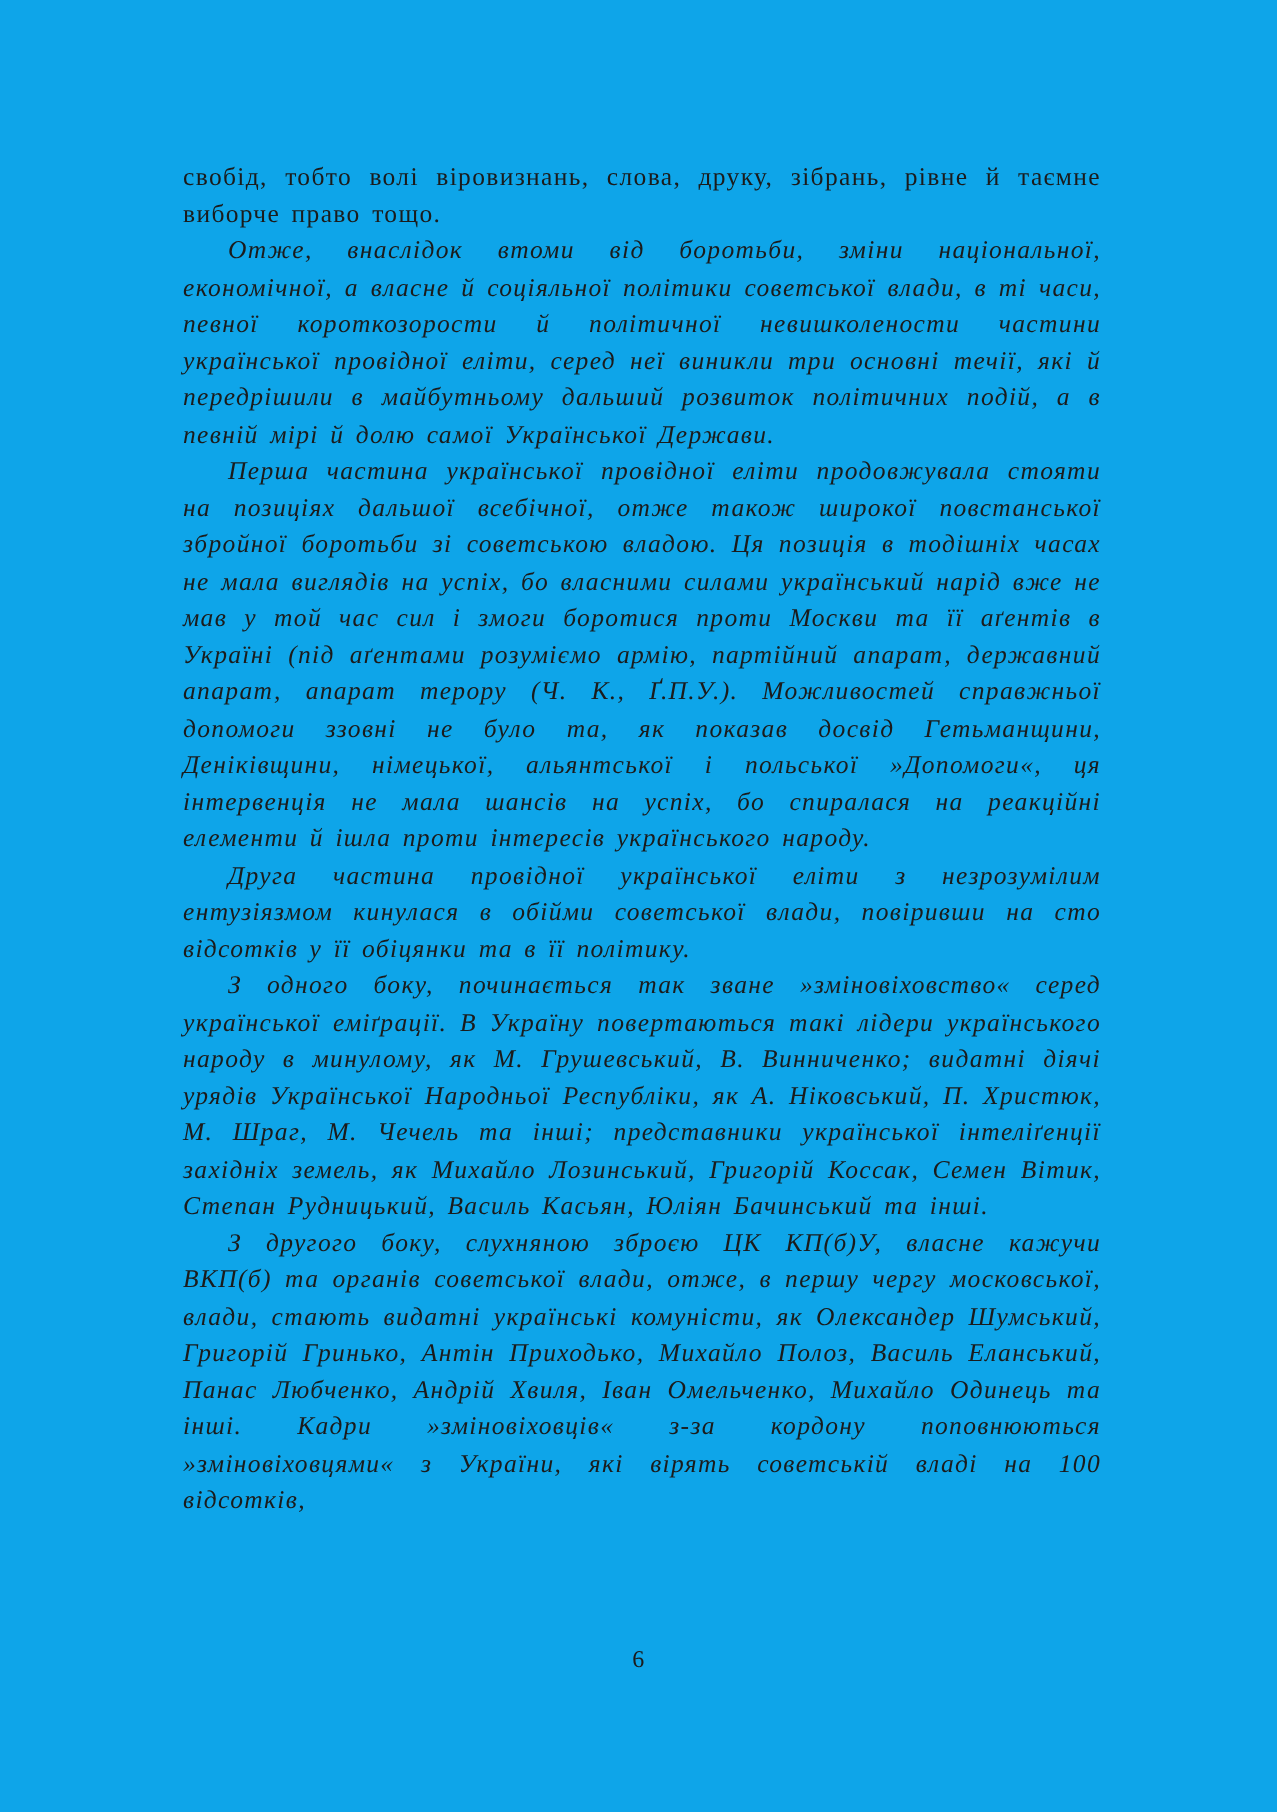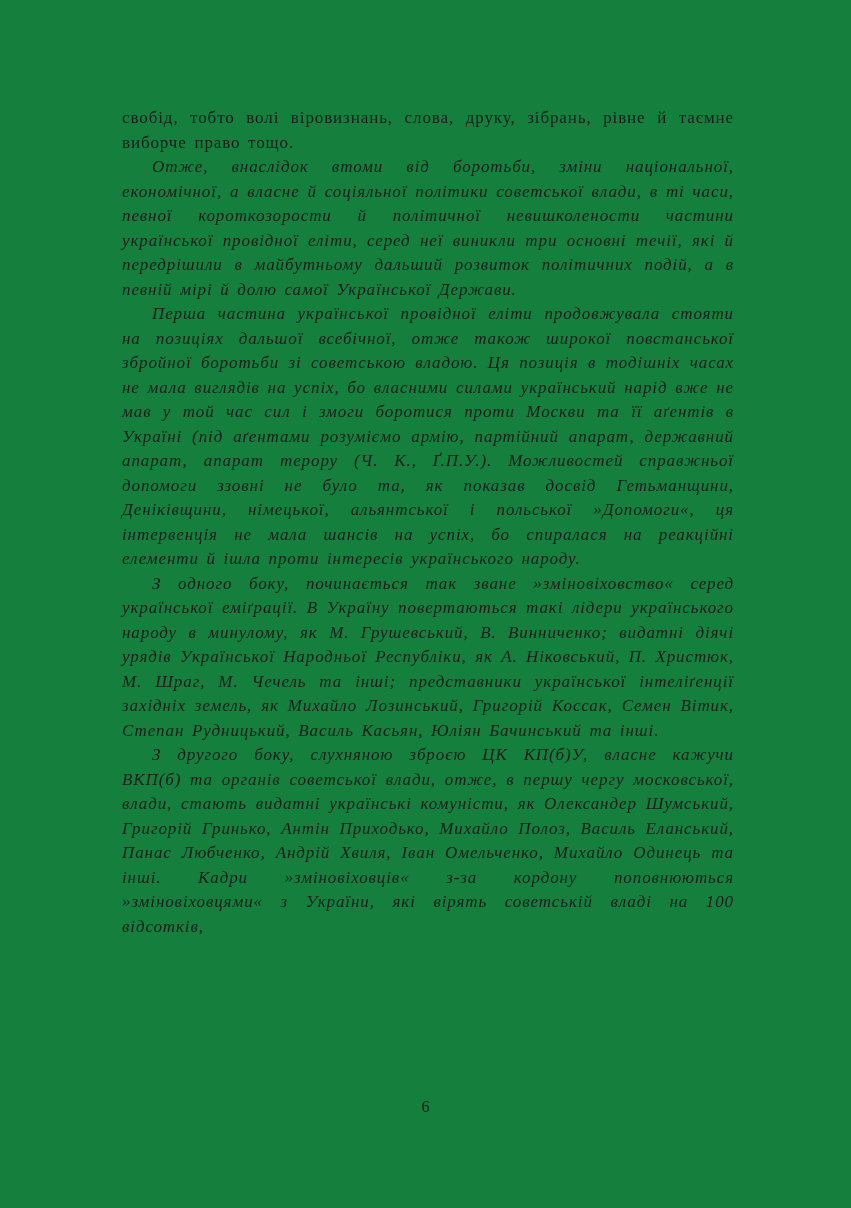--- a/index.html
+++ b/index.html
@@ -9,21 +9,21 @@
   body {
     width: 851px;
     height: 1208px;
     background: #f4f4f2;
     font-family: "Liberation Serif", serif;
   }
   .page {
     position: relative;
     width: 851px;
     height: 1208px;
-    background: #15803d;
+    background: #0ea5e9;
     color: #1b1b1b;
     overflow: hidden;
   }
   .text-block {
     position: absolute;
     left: 122px;
     top: 106px;
     width: 612px;
     font-size: 17px;
     line-height: 24.5px;
@@ -53,17 +53,18 @@
   }
 </style>
 </head>
 <body>
 
 <div class="page">
   <div class="text-block" id="text-block">
       <p class="para normal">свобід, тобто волі віровизнань, слова, друку, зібрань, рівне й таємне виборче право тощо.</p>
       <p class="para italic indent">Отже, внаслідок втоми від боротьби, зміни національної, економічної, а власне й соціяльної політики советської влади, в ті часи, певної короткозорости й політичної невишколености частини української провідної еліти, серед неї виникли три основні течії, які й передрішили в майбутньому дальший розвиток політичних подій, а в певній мірі й долю самої Української Держави.</p>
       <p class="para italic indent">Перша частина української провідної еліти продовжувала стояти на позиціях дальшої всебічної, отже також широкої повстанської збройної боротьби зі советською владою. Ця позиція в тодішніх часах не мала виглядів на успіх, бо власними силами український нарід вже не мав у той час сил і змоги боротися проти Москви та її аґентів в Україні (під аґентами розуміємо армію, партійний апарат, державний апарат, апарат терору (Ч. К., Ґ.П.У.). Можливостей справжньої допомоги ззовні не було та, як показав досвід Гетьманщини, Деніківщини, німецької, альянтської і польської »Допомоги«, ця інтервенція не мала шансів на успіх, бо спиралася на реакційні елементи й ішла проти інтересів українського народу.</p>
+      <p class="para italic indent">Друга частина провідної української еліти з незрозумілим ентузіязмом кинулася в обійми советської влади, повіривши на сто відсотків у її обіцянки та в її політику.</p>
       <p class="para normal indent">З одного боку, починається так зване »зміновіховство« серед української еміґрації. В Україну повертаються такі лідери українського народу в минулому, як М. Грушевський, В. Винниченко; видатні діячі урядів Української Народньої Республіки, як А. Ніковський, П. Христюк, М. Шраг, М. Чечель та інші; представники української інтеліґенції західніх земель, як Михайло Лозинський, Григорій Коссак, Семен Вітик, Степан Рудницький, Василь Касьян, Юліян Бачинський та інші.</p>
       <p class="para normal indent">З другого боку, слухняною зброєю ЦК КП(б)У, власне кажучи ВКП(б) та органів советської влади, отже, в першу чергу московської, влади, стають видатні українські комуністи, як Олександер Шумський, Григорій Гринько, Антін Приходько, Михайло Полоз, Василь Еланський, Панас Любченко, Андрій Хвиля, Іван Омельченко, Михайло Одинець та інші. Кадри »зміновіховців« з-за кордону поповнюються »зміновіховцями« з України, які вірять советській владі на 100 відсотків,</p>
     </div>
   <div class="page-number">6</div>
 </div>
 
 </body></html>

